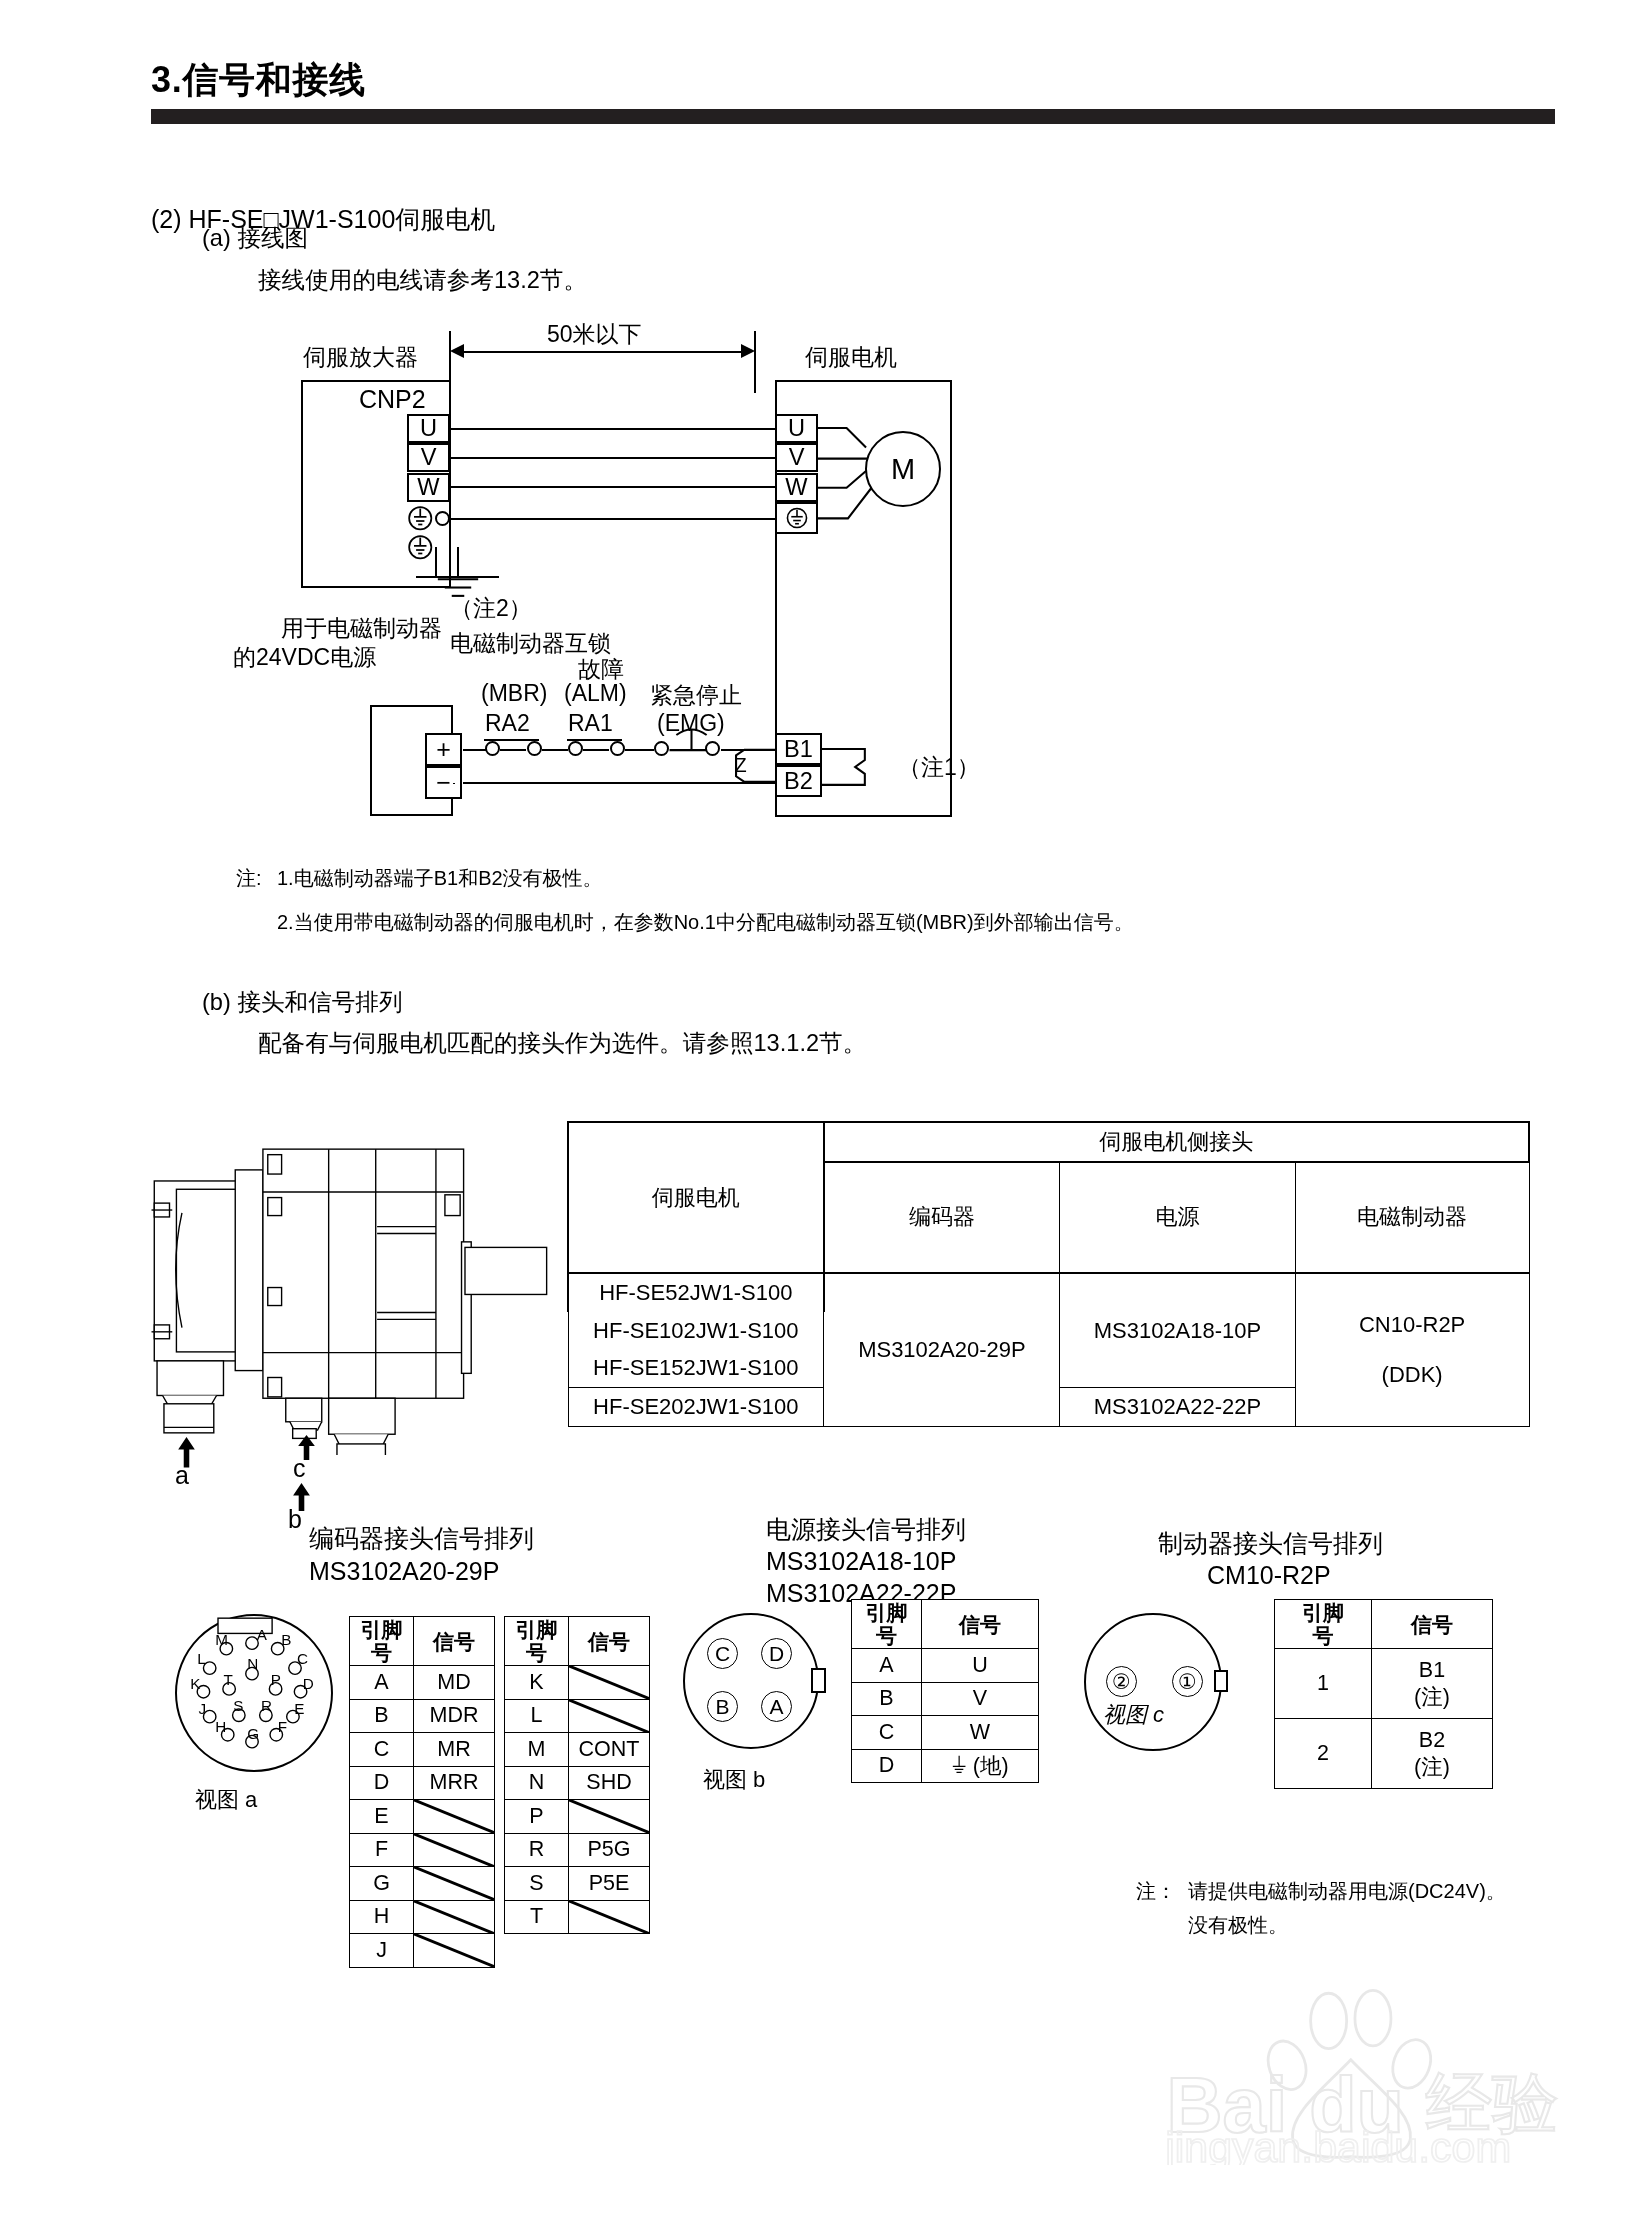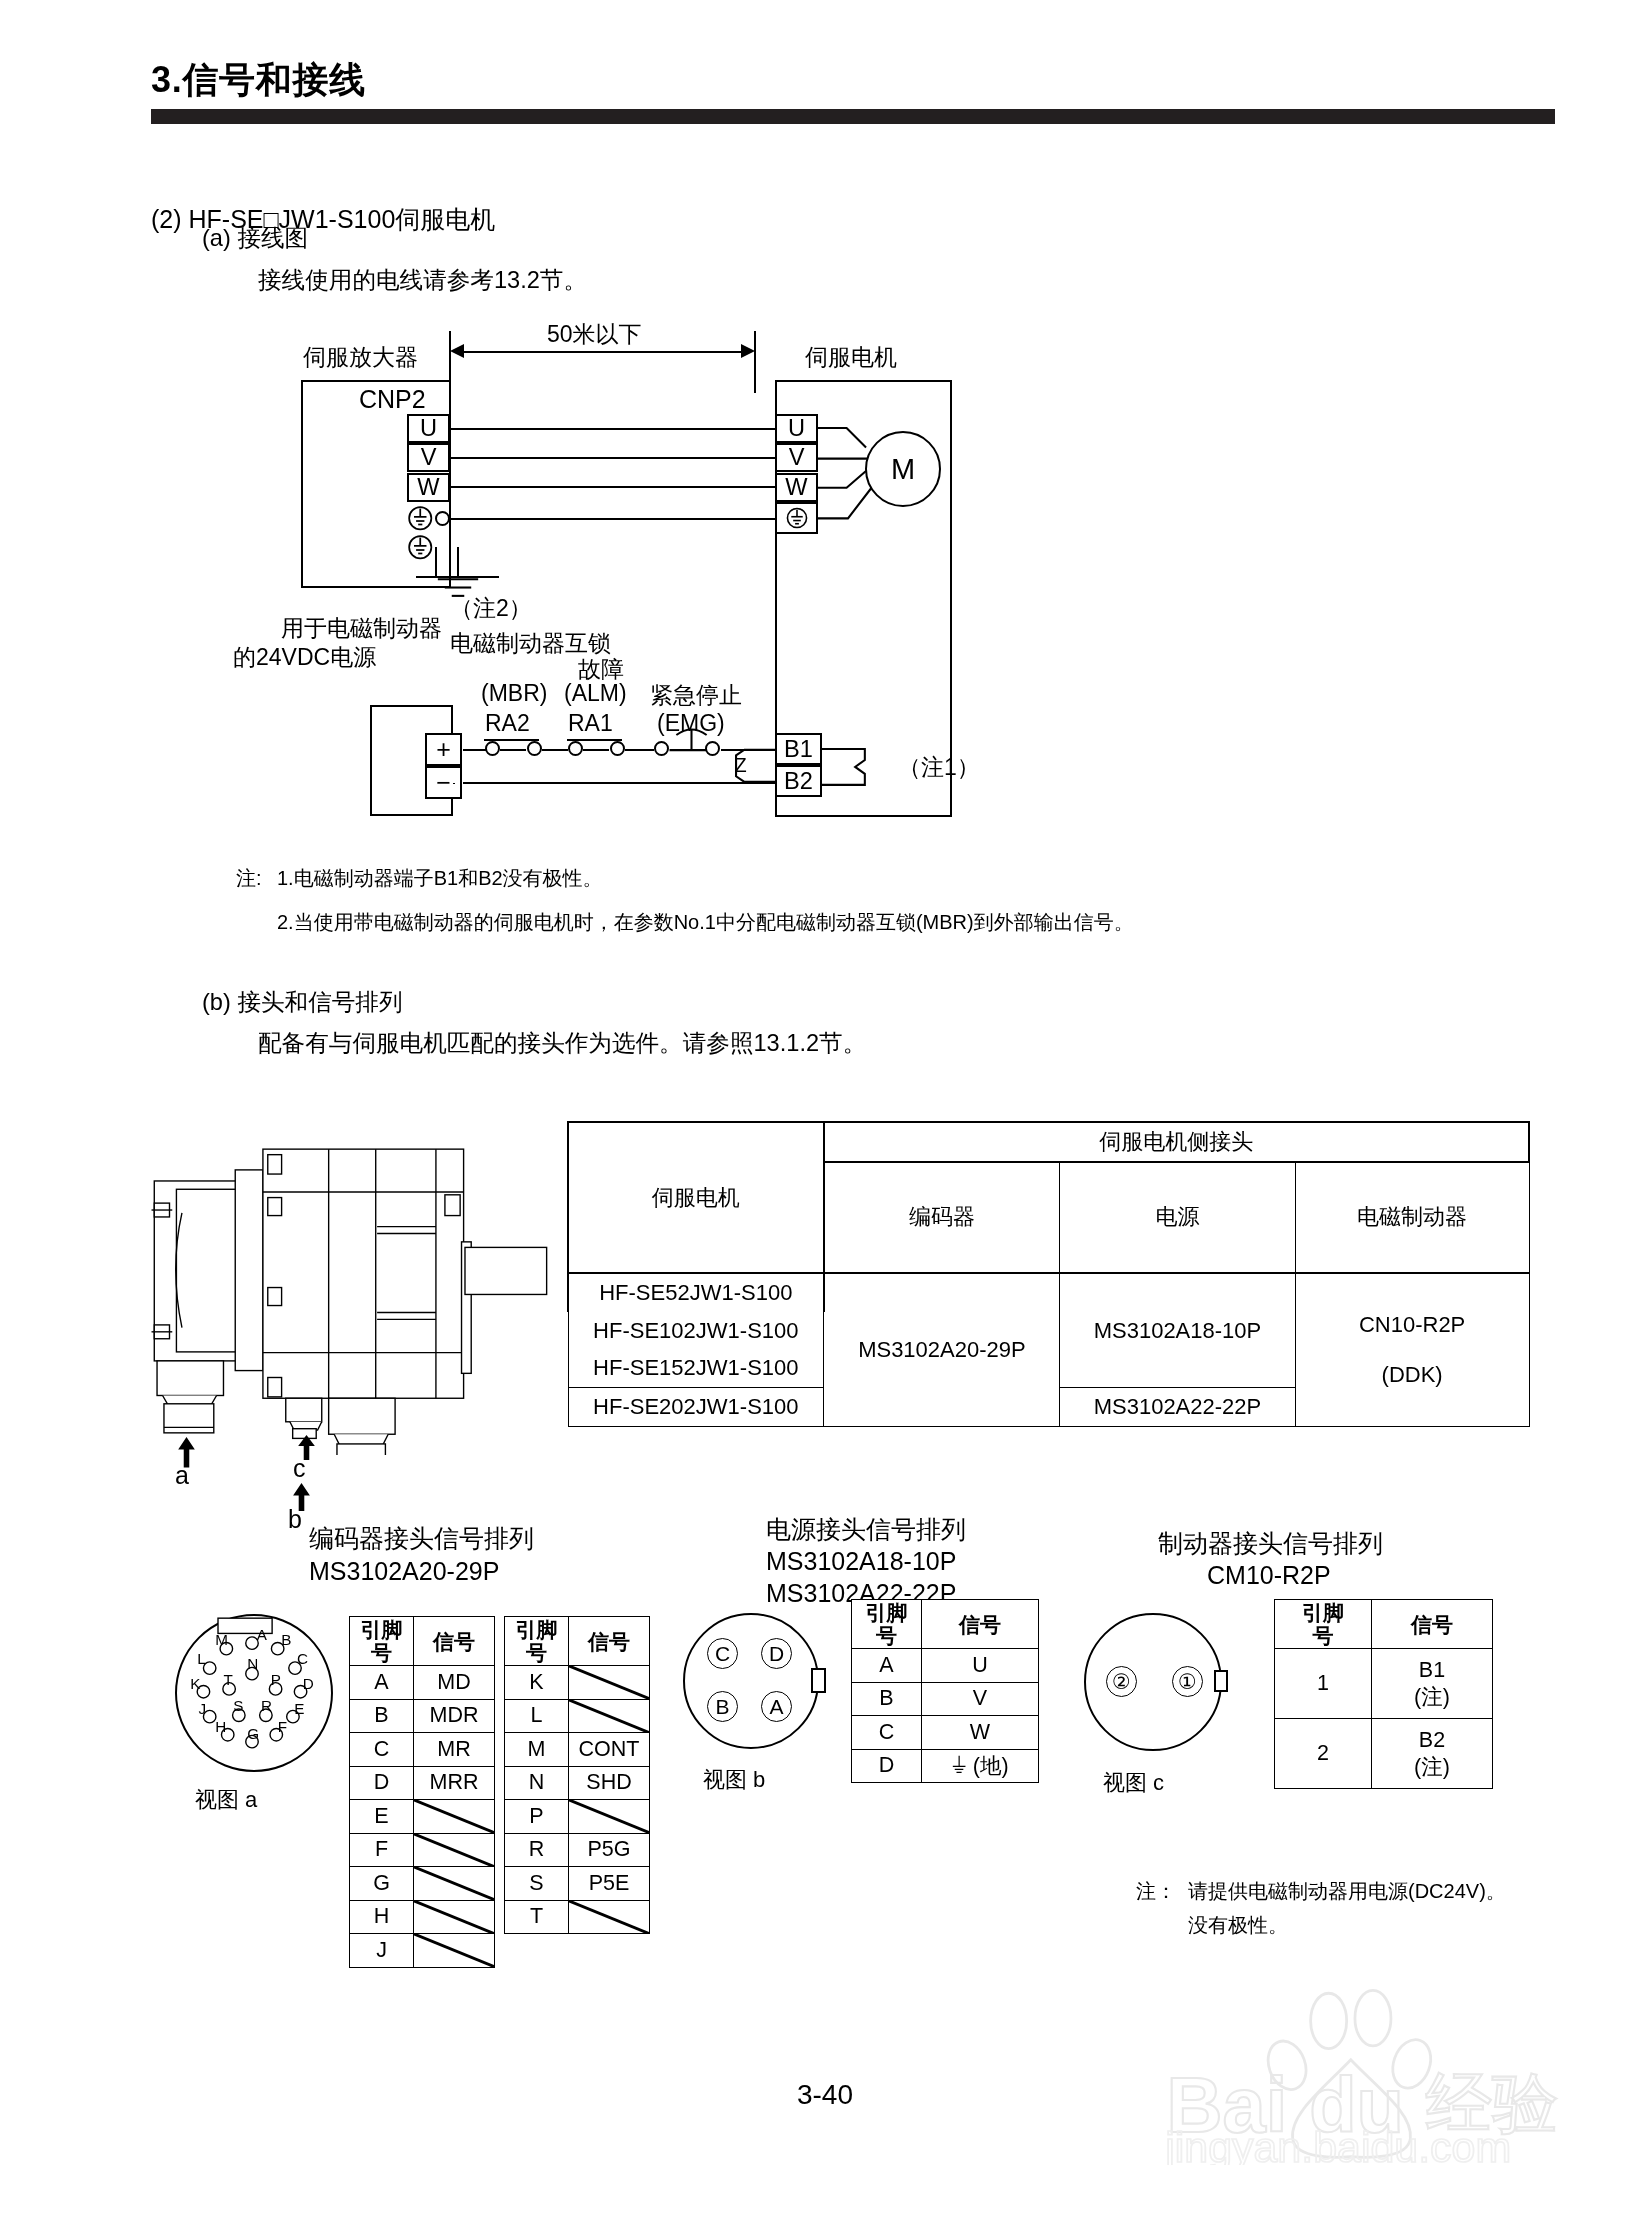--- a/index.html
+++ b/index.html
@@ -526,21 +526,21 @@
   </tbody>
     </table>
 
   <div class="t" style="left:1158px;top:1527px;font-size:25px;">制动器接头信号排列</div>
   <div class="t" style="left:1207px;top:1559px;font-size:25px;">CM10-R2P</div>
 
   <div class="conn-circle" style="left:1084px;top:1613px;width:134px;height:134px;"></div>
   <div style="position:absolute;left:1214px;top:1670px;width:9.7px;height:18px;border:2.1px solid #000;background:#fff;"></div>
   <div class="pin-ring" style="left:1106px;top:1666px;width:29px;height:29px;">②</div>
   <div class="pin-ring" style="left:1172px;top:1666px;width:29px;height:29px;">①</div>
-  <div class="t" style="left:1103px;top:1768px;font-size:22px;">视图 c</div>
+  <div class="t" style="left:1103px;top:1700px;font-size:22px;font-style:italic;">视图 c</div>
 
   <table class="pintbl" id="brake-table" style="left:1274px;top:1599px;">
     <tbody>
         <tr>
       <th class="hd" style="width:94px;">
         <span style="white-space:pre-line;">引脚
 号</span>
       </th>
       <th class="hd" style="width:118px;">信号</th>
     </tr>
@@ -572,16 +572,15 @@
       </g>
       <g fill="none" stroke="#e8e8e8" stroke-width="4" font-family="Liberation Sans, sans-serif">
         <text x="24" y="222" font-size="112" font-weight="bold" fill="none" stroke="#e8e8e8" stroke-width="3">Bai</text>
         <text x="230" y="222" font-size="112" font-weight="bold" fill="none" stroke="#e8e8e8" stroke-width="3">du</text>
         <text x="398" y="214" font-size="96" fill="none" stroke="#e8e8e8" stroke-width="3">经验</text>
         <text x="22" y="266" font-size="62" fill="none" stroke="#efefef" stroke-width="2.5">jingyan.baidu.com</text>
       </g>
     </svg>
   </div>
 
-  <div id="page-number">3-40</div>
 
 </div>
 
 
 </body></html>

